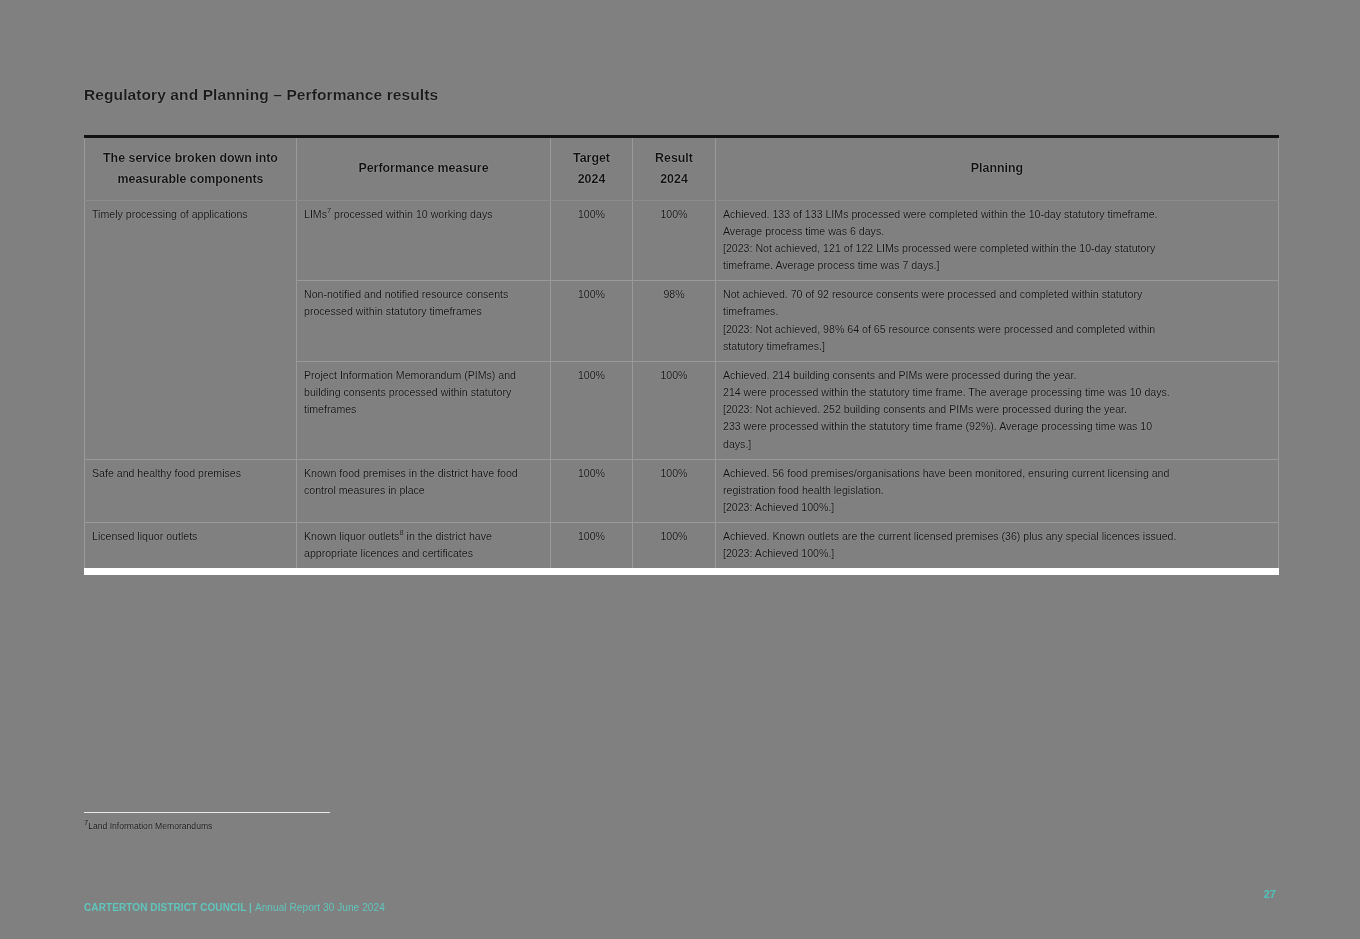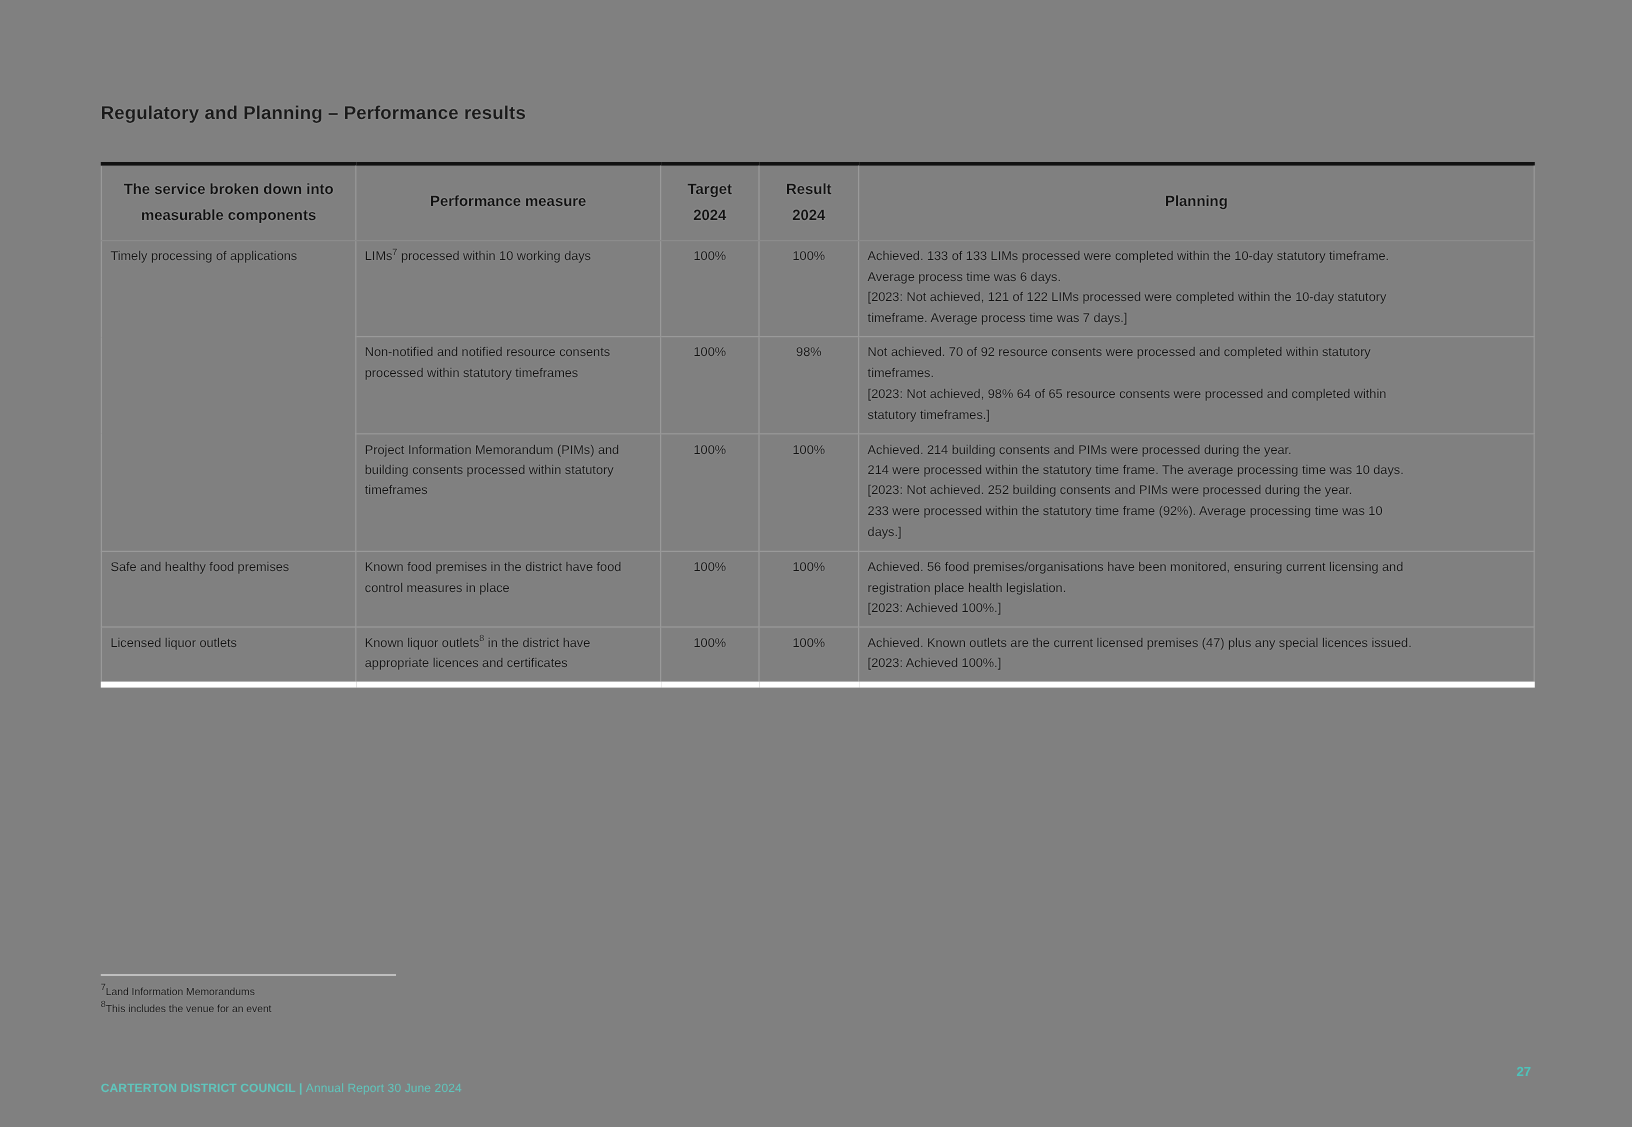--- a/index.html
+++ b/index.html
@@ -49,21 +49,21 @@
     border-bottom: 1px solid #8c8c8c;
     text-align: center;
     vertical-align: middle;
     font-size: 12.4px;
     font-weight: bold;
     line-height: 1.68;
     padding: 10px 6px;
     text-shadow: 0 0 1px rgba(255,255,255,0.7);
   }
   table.perf tbody tr.last-row td {
-    border-bottom: 5px solid #ffffff;
+    border-bottom: 7px solid #ffffff;
   }
   td.num {
     background: #a5dcd5;
     text-align: center;
     vertical-align: top;
     font-size: 11px;
     text-shadow: none;
     color: #161616;
     padding-top: 6px;
   }
@@ -182,47 +182,44 @@
         </td>
       </tr>
 
       <tr style="height:58px;">
         <td class="sep-top">Safe and healthy food premises</td>
         <td class="sep-top">Known food premises in the district have food control measures in place</td>
         <td class="num sep-top">100%</td>
         <td class="num sep-top">100%</td>
         <td class="sep-top">
           <span class="cmt-line">Achieved. 56 food premises/organisations have been monitored, ensuring current licensing and</span>
-          <span class="cmt-line">registration place health legislation.</span>
+          <span class="cmt-line">registration food health legislation.</span>
           <span class="cmt-line">[2023: Achieved 100%.]</span>
         </td>
       </tr>
 
       <tr class="last-row" style="height:40px;">
         <td>Licensed liquor outlets</td>
         <td><span>Known liquor outlets</span><sup>8</sup><span> in the district have appropriate licences and certificates</span></td>
         <td class="num">100%</td>
         <td class="num">100%</td>
         <td>
-          <span class="cmt-line">Achieved.  Known outlets are the current licensed premises (47) plus any special licences issued.</span>
+          <span class="cmt-line">Achieved.  Known outlets are the current licensed premises (36) plus any special licences issued.</span>
           <span class="cmt-line">[2023: Achieved 100%.]</span>
         </td>
       </tr>
 
     </tbody>
   </table>
 
   <div class="footnotes">
     <div class="fn-rule"></div>
     <div class="fn-item">
       <sup>7</sup><span>Land Information Memorandums</span>
     </div>
-    <div class="fn-item">
-      <sup>8</sup><span>This includes the venue for an event</span>
-    </div>
   </div>
 
   <div class="footer">
     <span>CARTERTON DISTRICT COUNCIL</span><span> | </span><span class="thin">Annual Report 30 June 2024</span>
   </div>
 
   <div class="page-num">27</div>
 
 </div>
 

